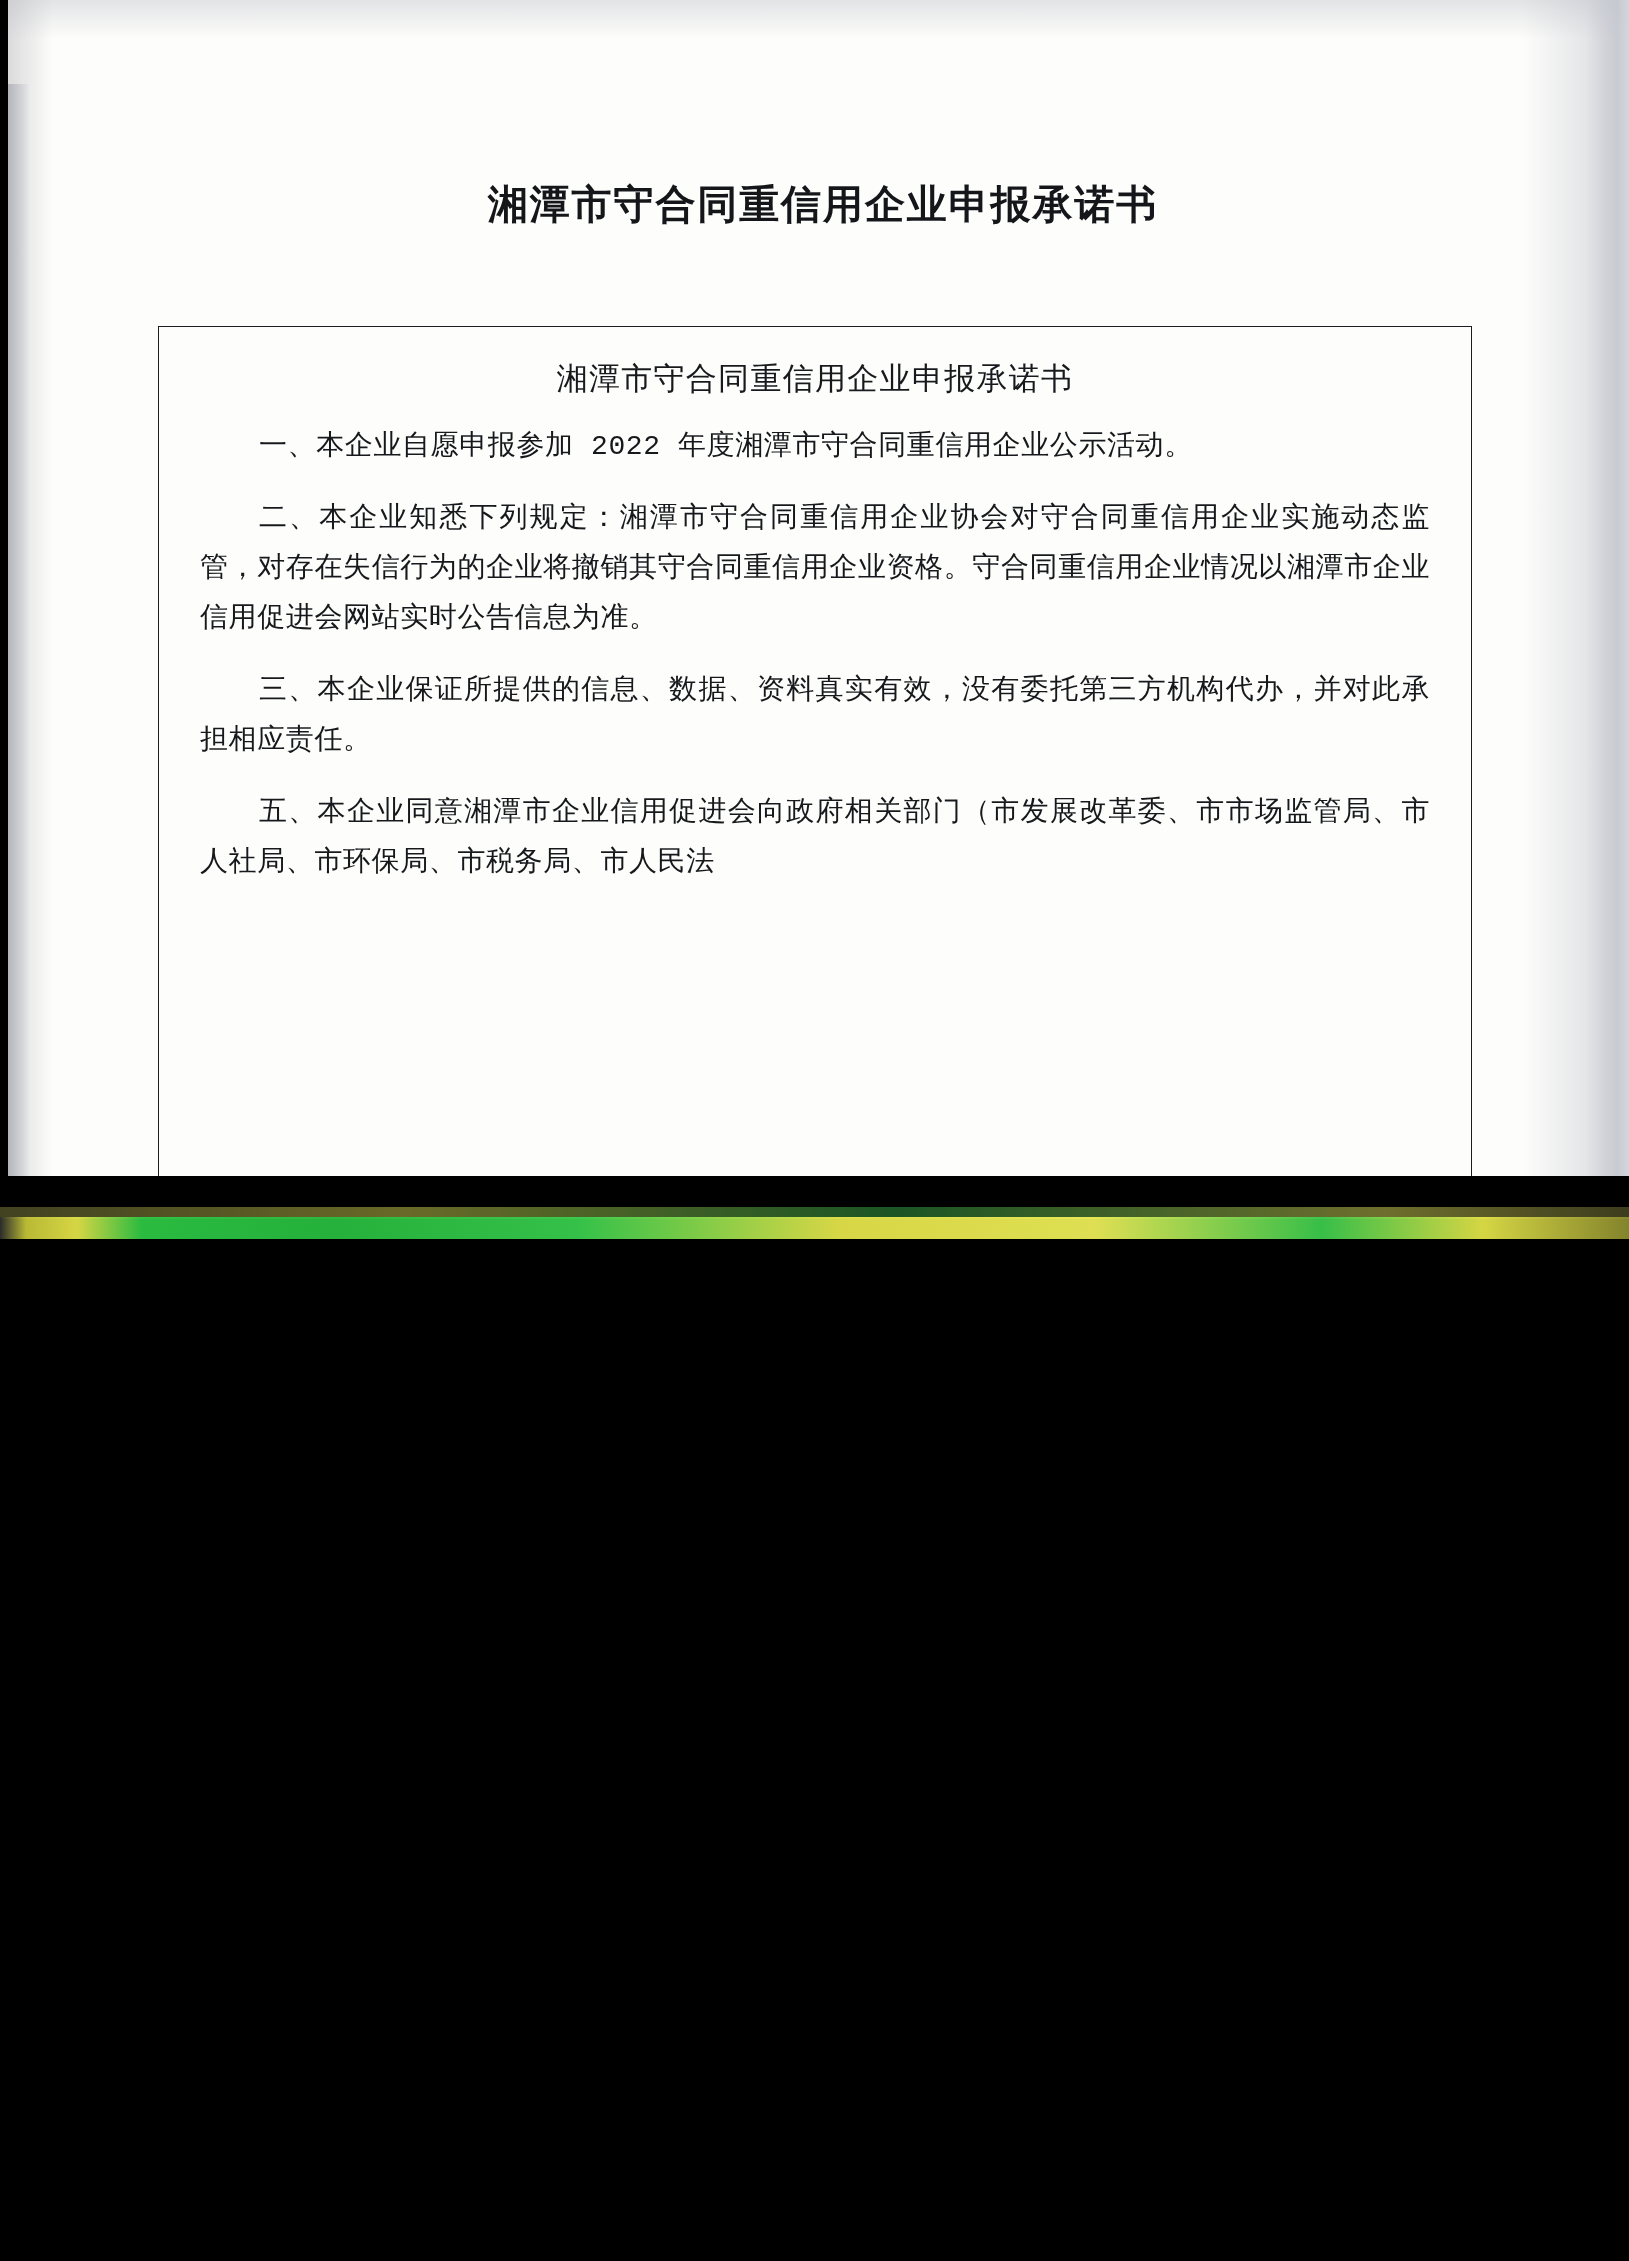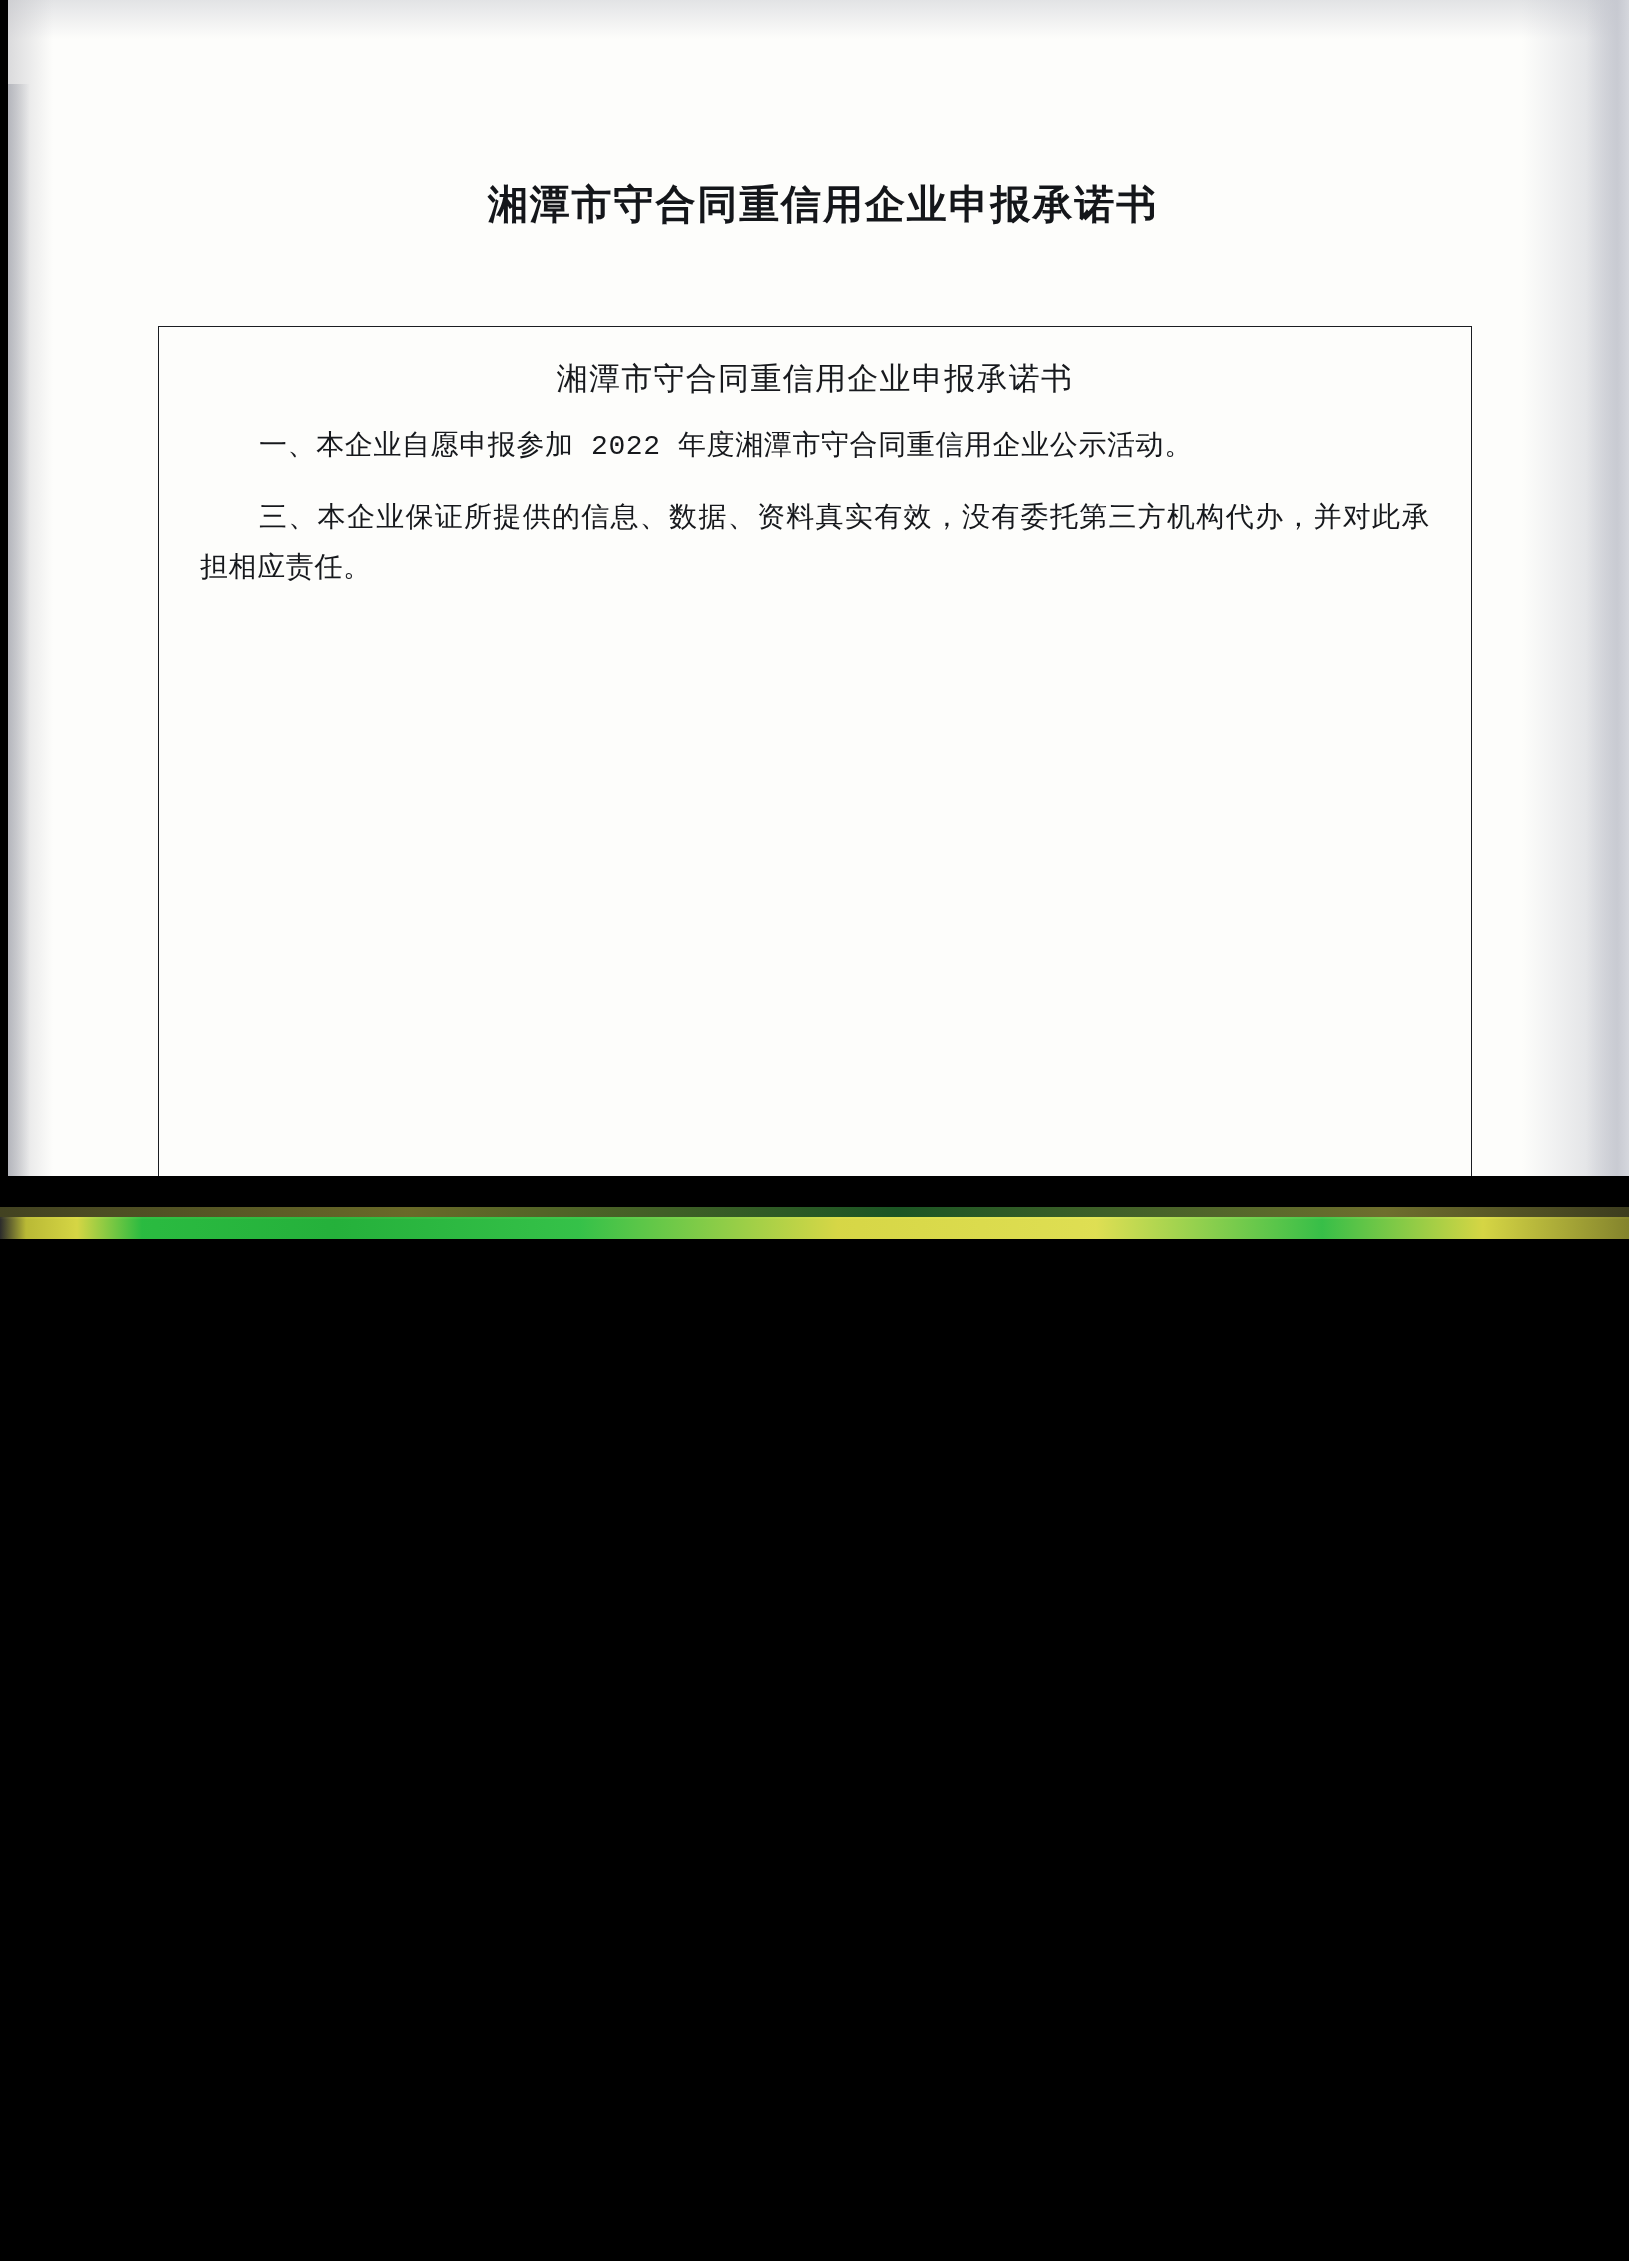--- a/index.html
+++ b/index.html
@@ -157,24 +157,26 @@
   <div class="right-shade"></div>
 
   <div id="doc-title">湘潭市守合同重信用企业申报承诺书</div>
 
   <div id="body-box">
 
     <div id="inner-title">湘潭市守合同重信用企业申报承诺书</div>
 
     <p class="para">一、本企业自愿申报参加 2022 年度湘潭市守合同重信用企业公示活动。</p>
 
+    <p class="para">二、本企业知悉下列规定：湘潭市守合同重信用企业协会对守合同重信用企业实施动态监管，对存在失信行为的企业将撤销其守合同重信用企业资格。守合同重信用企业情况以湘潭市企业信用促进会网站实时公告信息为准。</p>
 
     <p class="para">三、本企业保证所提供的信息、数据、资料真实有效，没有委托第三方机构代办，并对此承担相应责任。</p>
 
 
+    <p class="para clipped">五、本企业同意湘潭市企业信用促进会向政府相关部门（市发展改革委、市市场监管局、市人社局、市环保局、市税务局、市人民法</p>
 
   </div>
 </div>
 
 <div id="artifact-band2"></div>
 <div id="artifact-band"></div>
 <div id="void-area"></div>
 
 
 </body></html>

